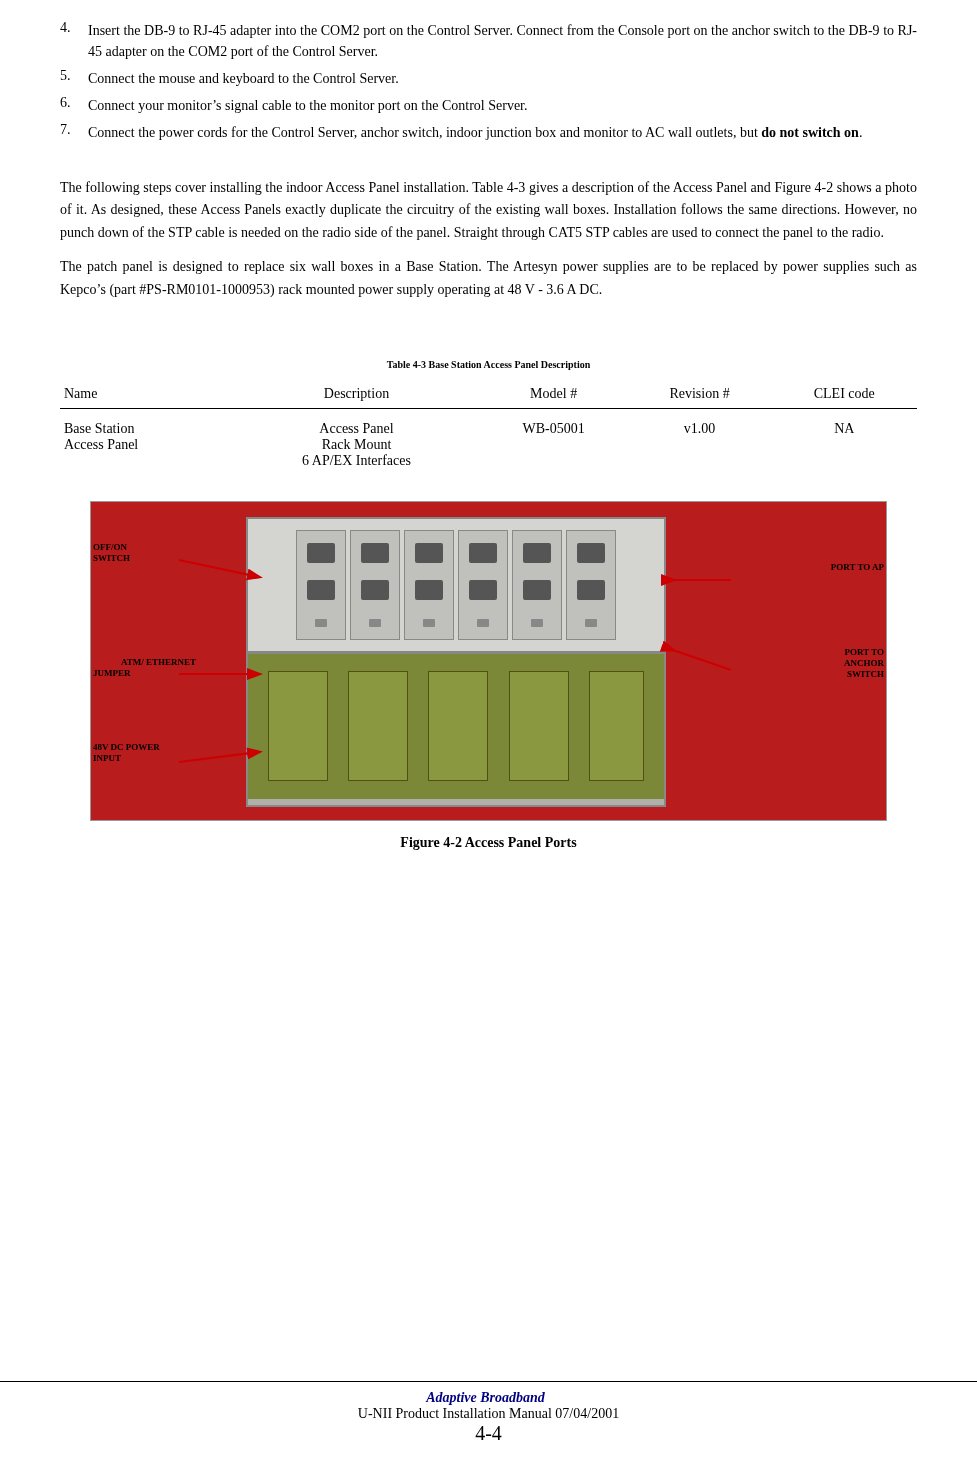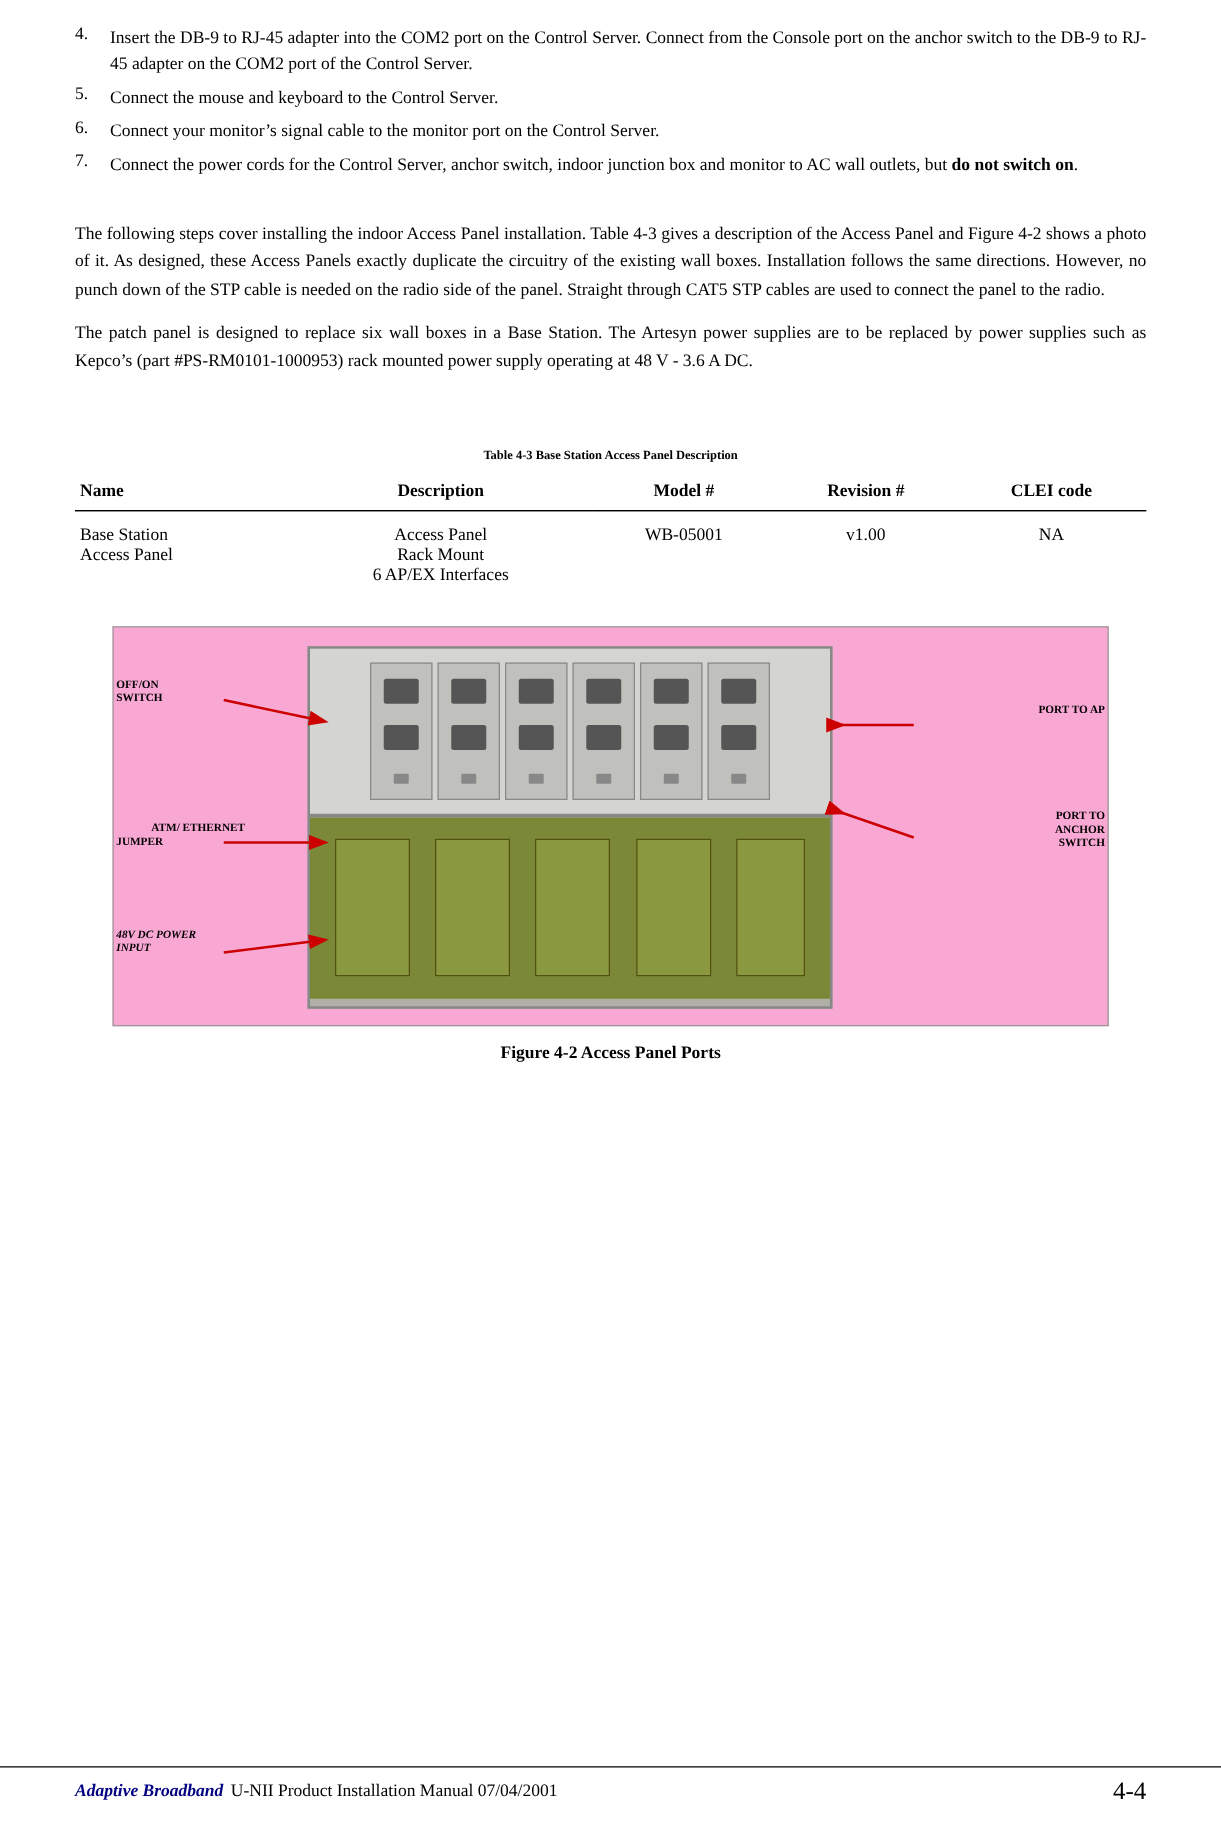--- a/index.html
+++ b/index.html
@@ -60,21 +60,21 @@
       font-weight: bold;
       font-size: 10px;
       margin: 28px 0 10px 0;
     }
     .desc-table {
       width: 100%;
       border-collapse: collapse;
       margin-bottom: 20px;
     }
     .desc-table th {
-      font-weight: bold;
+      font-weight: normal;
       font-size: 14px;
       padding: 6px 4px;
       text-align: left;
       border-bottom: 1px solid #000;
     }
     .desc-table td {
       font-size: 14px;
       padding: 12px 4px;
       text-align: left;
       vertical-align: top;
@@ -90,21 +90,21 @@
     .figure-container {
       width: 100%;
       display: flex;
       flex-direction: column;
       align-items: center;
       margin: 10px 0 10px 0;
     }
     .figure-image-area {
       width: 797px;
       height: 320px;
-      background: #f9a8d4;
+      background: #b91c1c;
       position: relative;
       display: flex;
       align-items: center;
       justify-content: center;
       border: 1px solid #999;
       overflow: visible;
     }
     
     .callout-label {
       position: absolute;
@@ -123,20 +123,21 @@
     .footer {
       position: absolute;
       bottom: 20px;
       left: 0;
       width: 977px;
       padding: 0 60px;
       display: flex;
       align-items: center;
       border-top: 1px solid #000;
       padding-top: 8px;
+      flex-direction: column;
     }
     .footer-brand {
       font-weight: bold;
       font-style: italic;
       font-size: 14px;
       color: #000080;
       margin-right: 6px;
     }
     .footer-text {
       font-size: 14px;
@@ -218,21 +219,21 @@
 
       <div class="callout-label" style="left:2px; top:40px; text-align:left; font-size:9px;">
         <span style="white-space:pre;">OFF/ON
 SWITCH</span>
       </div>
       <div class="callout-label" style="left:2px; top:155px; text-align:left; font-size:9px;">
         <span style="white-space:pre;padding-left:28px;">ATM/ ETHERNET
 JUMPER</span>
       </div>
       <div class="callout-label" style="left:2px; top:240px; text-align:left; font-size:9px;">
-        <span style="white-space:pre;font-style:italic;">48V DC POWER
+        <span style="white-space:pre;">48V DC POWER
 INPUT</span>
       </div>
 
       <div class="callout-label" style="right:2px; top:60px; font-size:9px;margin-left:25px;">
         <span>PORT TO AP</span>
       </div>
       <div class="callout-label" style="right:2px; top:145px; text-align:right; font-size:9px; line-height:1.2;">
         <span>PORT TO</span><br>
         <span>ANCHOR</span><br>
         <span>SWITCH</span>

